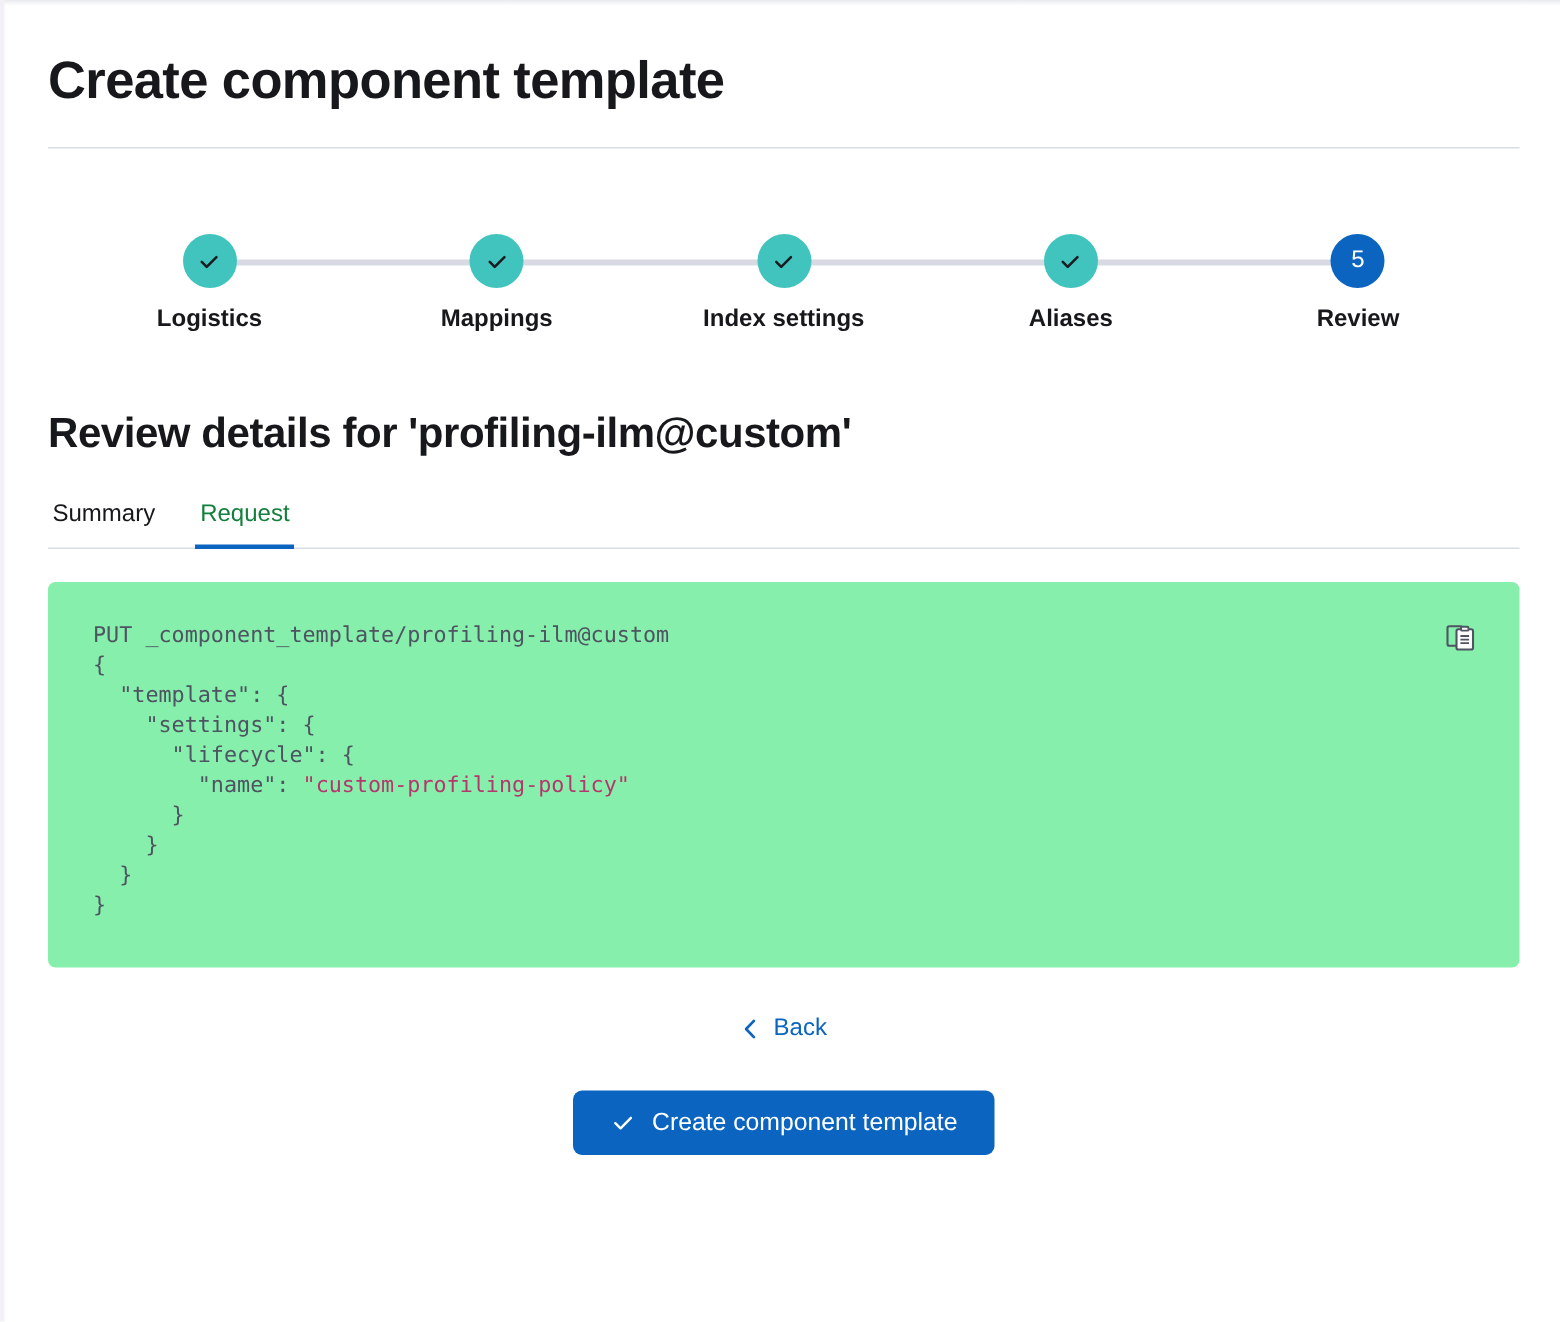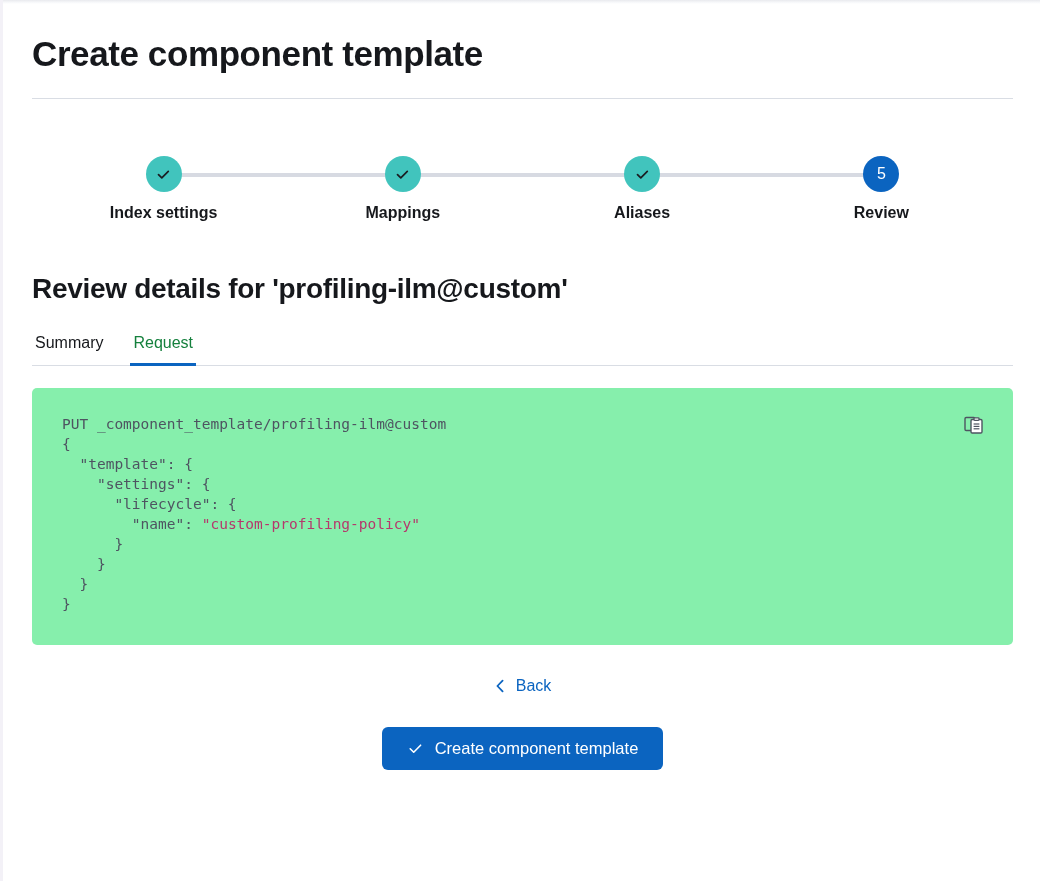--- a/index.html
+++ b/index.html
@@ -236,39 +236,48 @@
 <div class="edge-left"></div>
 
 <div class="page">
 
   <h1 class="page-title">Create component template</h1>
 
   <div class="divider"></div>
 
   <div class="steps">
 
-
     <div class="step">
       <div class="connector"></div>
       <div class="step-circle complete">
         <svg width="17" height="17" viewBox="0 0 17 17">
           <polyline points="3.5,8.6 6.8,11.9 13.3,5.4" fill="none" stroke="#1a1c21" stroke-width="1.7" stroke-linecap="round" stroke-linejoin="round"></polyline>
         </svg>
       </div>
-      <div class="step-label">Index settings</div>
+      <div class="step-label">Logistics</div>
     </div>
 
     <div class="step">
       <div class="connector"></div>
       <div class="step-circle complete">
         <svg width="17" height="17" viewBox="0 0 17 17">
           <polyline points="3.5,8.6 6.8,11.9 13.3,5.4" fill="none" stroke="#1a1c21" stroke-width="1.7" stroke-linecap="round" stroke-linejoin="round"></polyline>
         </svg>
       </div>
       <div class="step-label">Mappings</div>
+    </div>
+
+    <div class="step">
+      <div class="connector"></div>
+      <div class="step-circle complete">
+        <svg width="17" height="17" viewBox="0 0 17 17">
+          <polyline points="3.5,8.6 6.8,11.9 13.3,5.4" fill="none" stroke="#1a1c21" stroke-width="1.7" stroke-linecap="round" stroke-linejoin="round"></polyline>
+        </svg>
+      </div>
+      <div class="step-label">Index settings</div>
     </div>
 
     <div class="step">
       <div class="connector"></div>
       <div class="step-circle complete">
         <svg width="17" height="17" viewBox="0 0 17 17">
           <polyline points="3.5,8.6 6.8,11.9 13.3,5.4" fill="none" stroke="#1a1c21" stroke-width="1.7" stroke-linecap="round" stroke-linejoin="round"></polyline>
         </svg>
       </div>
       <div class="step-label">Aliases</div>

